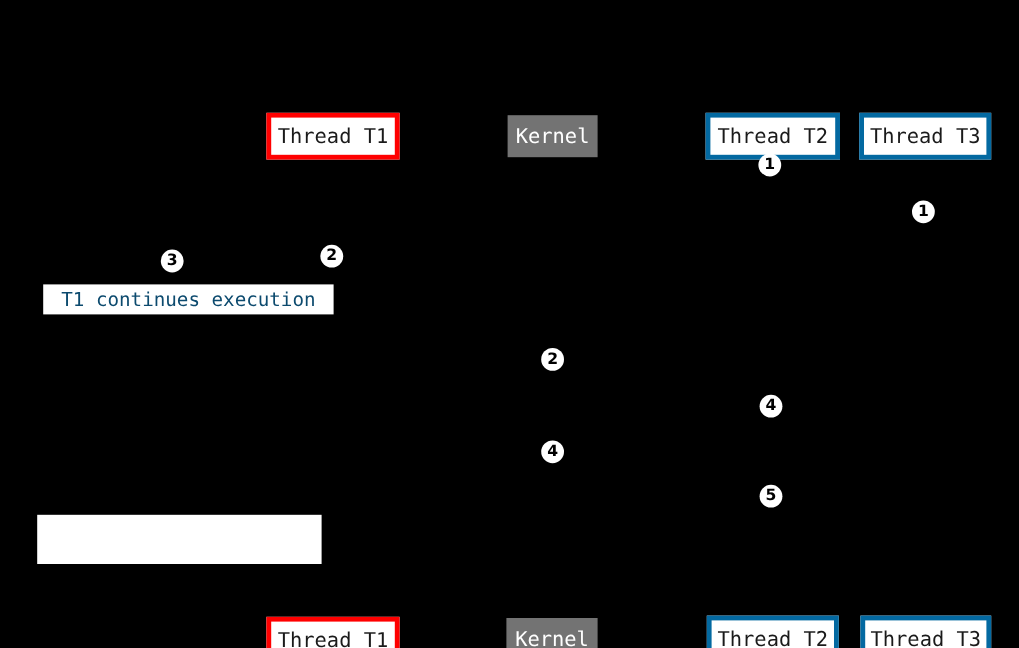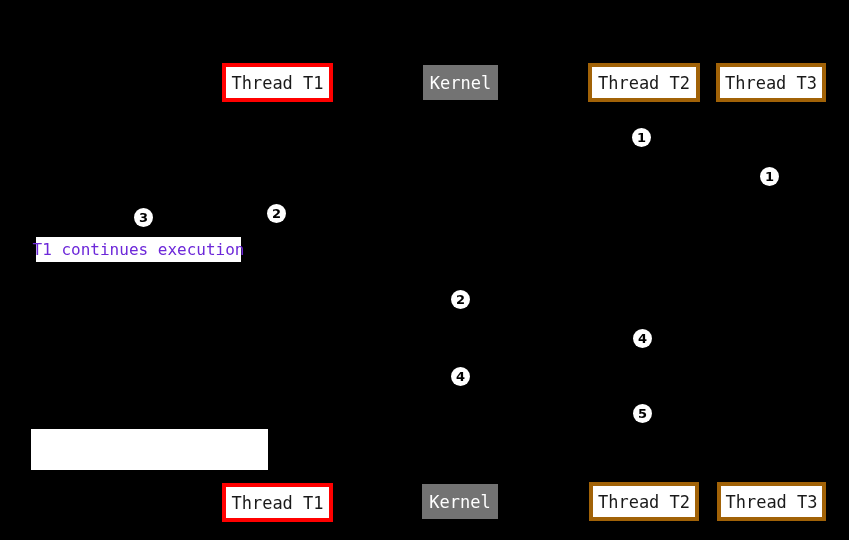--- a/index.html
+++ b/index.html
@@ -18,42 +18,43 @@
   .box {
     position: absolute;
     box-sizing: border-box;
     background: #ffffff;
     color: #1a1a1a;
     display: flex;
     align-items: center;
     justify-content: center;
     font-size: 17px;
     white-space: nowrap;
+    margin-top: 31px;
   }
   .box.red-border  { border: 4px solid #ff0000; }
-  .box.blue-border { border: 4px solid #a16207; }
+  .box.blue-border { border: 4px solid #0369a1; }
   .box.blue-fill   { background: #737373; color: #ffffff; border: none; }
 
   
   .t1-top     { left: 222px; top: 63px;  width: 111px; height: 39px; }
   .kernel-top { left: 423px; top: 65px;  width: 75px;  height: 35px; }
   .t2-top     { left: 588px; top: 63px;  width: 112px; height: 39px; }
   .t3-top     { left: 716px; top: 63px;  width: 110px; height: 39px; }
   
   .t1-bot     { left: 222px; top: 483px; width: 111px; height: 39px; }
   .kernel-bot { left: 422px; top: 484px; width: 76px;  height: 35px; }
   .t2-bot     { left: 589px; top: 482px; width: 110px; height: 39px; }
   .t3-bot     { left: 717px; top: 482px; width: 109px; height: 39px; }
 
   .note {
     position: absolute;
     left: 36px; top: 237px;
-    width: 205px; height: 25px;
+    width: 242px; height: 25px;
     background: #ffffff;
-    color: #6d28d9;
+    color: #0c4a6e;
     font-size: 16px;
     display: flex;
     align-items: center;
     justify-content: center;
     white-space: nowrap;
   }
   .blank-box {
     position: absolute;
     left: 31px; top: 429px;
     width: 237px; height: 41px;

